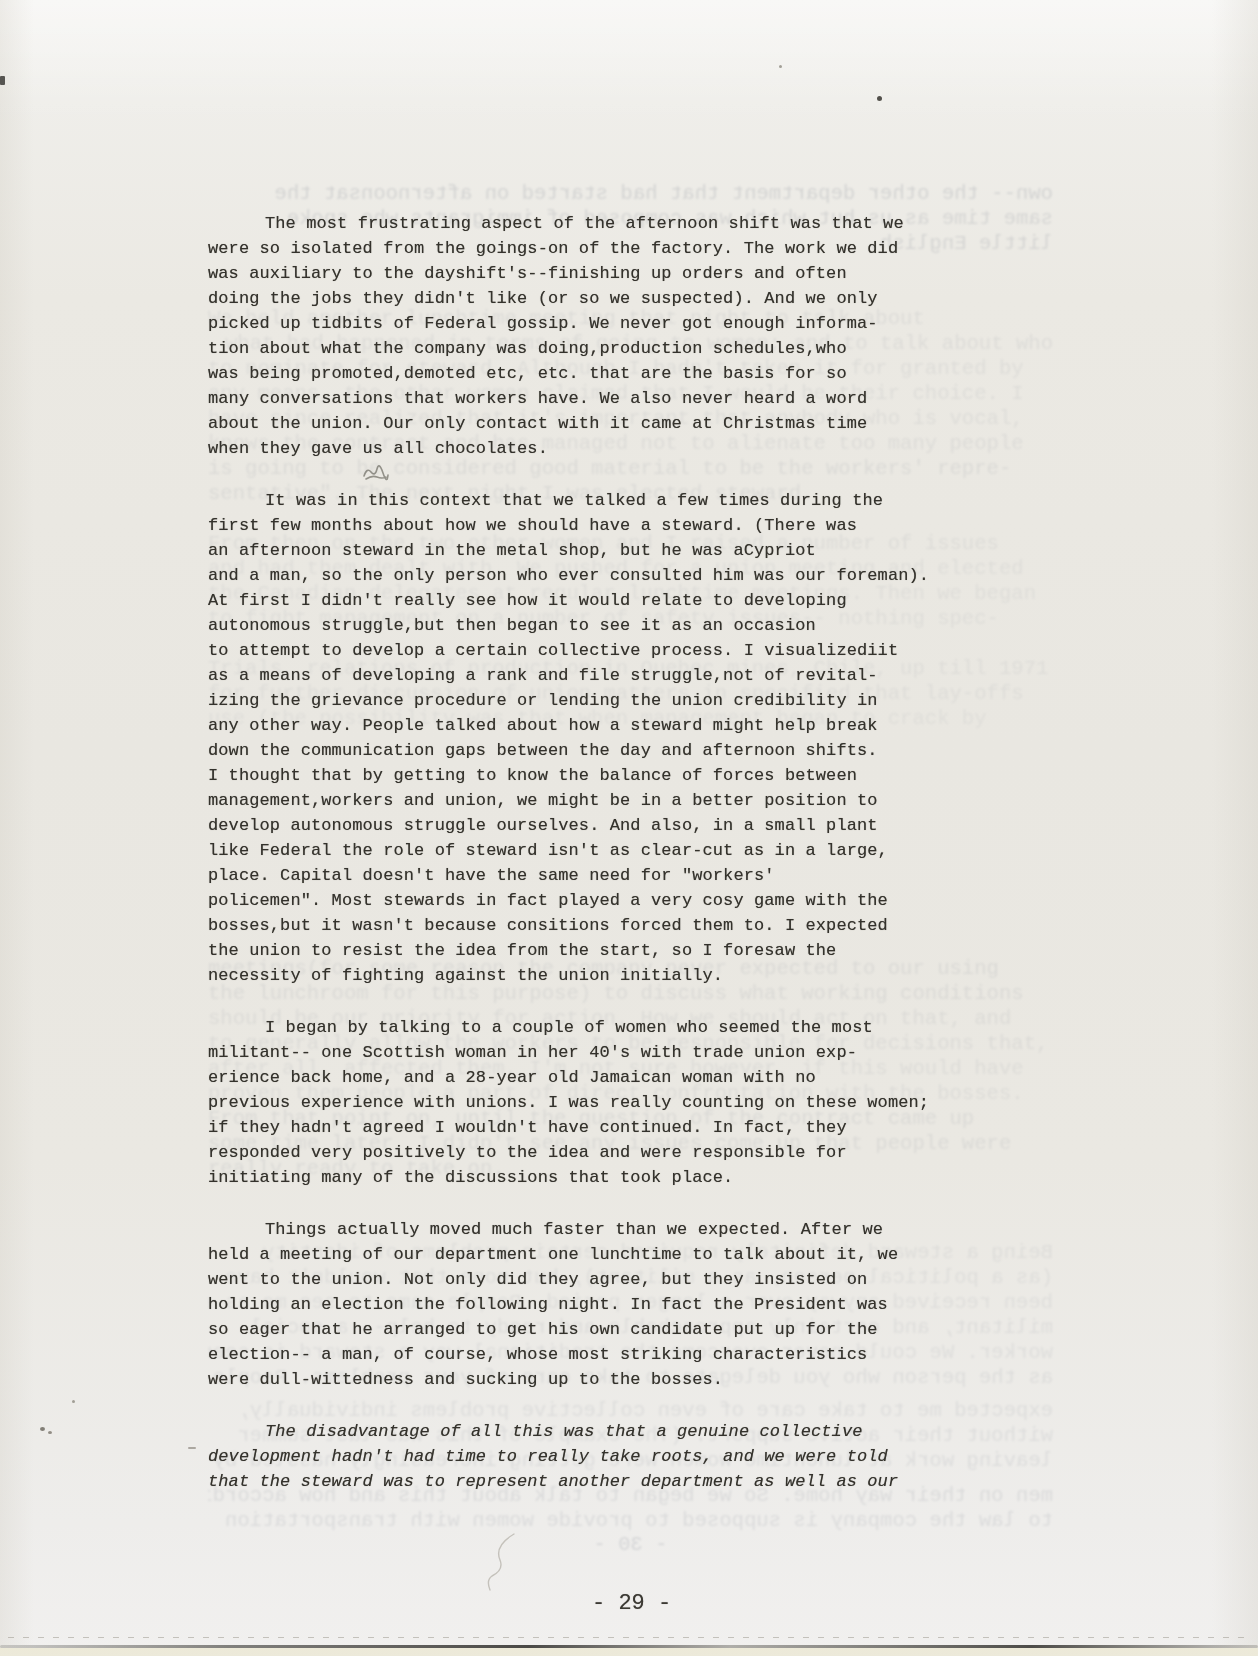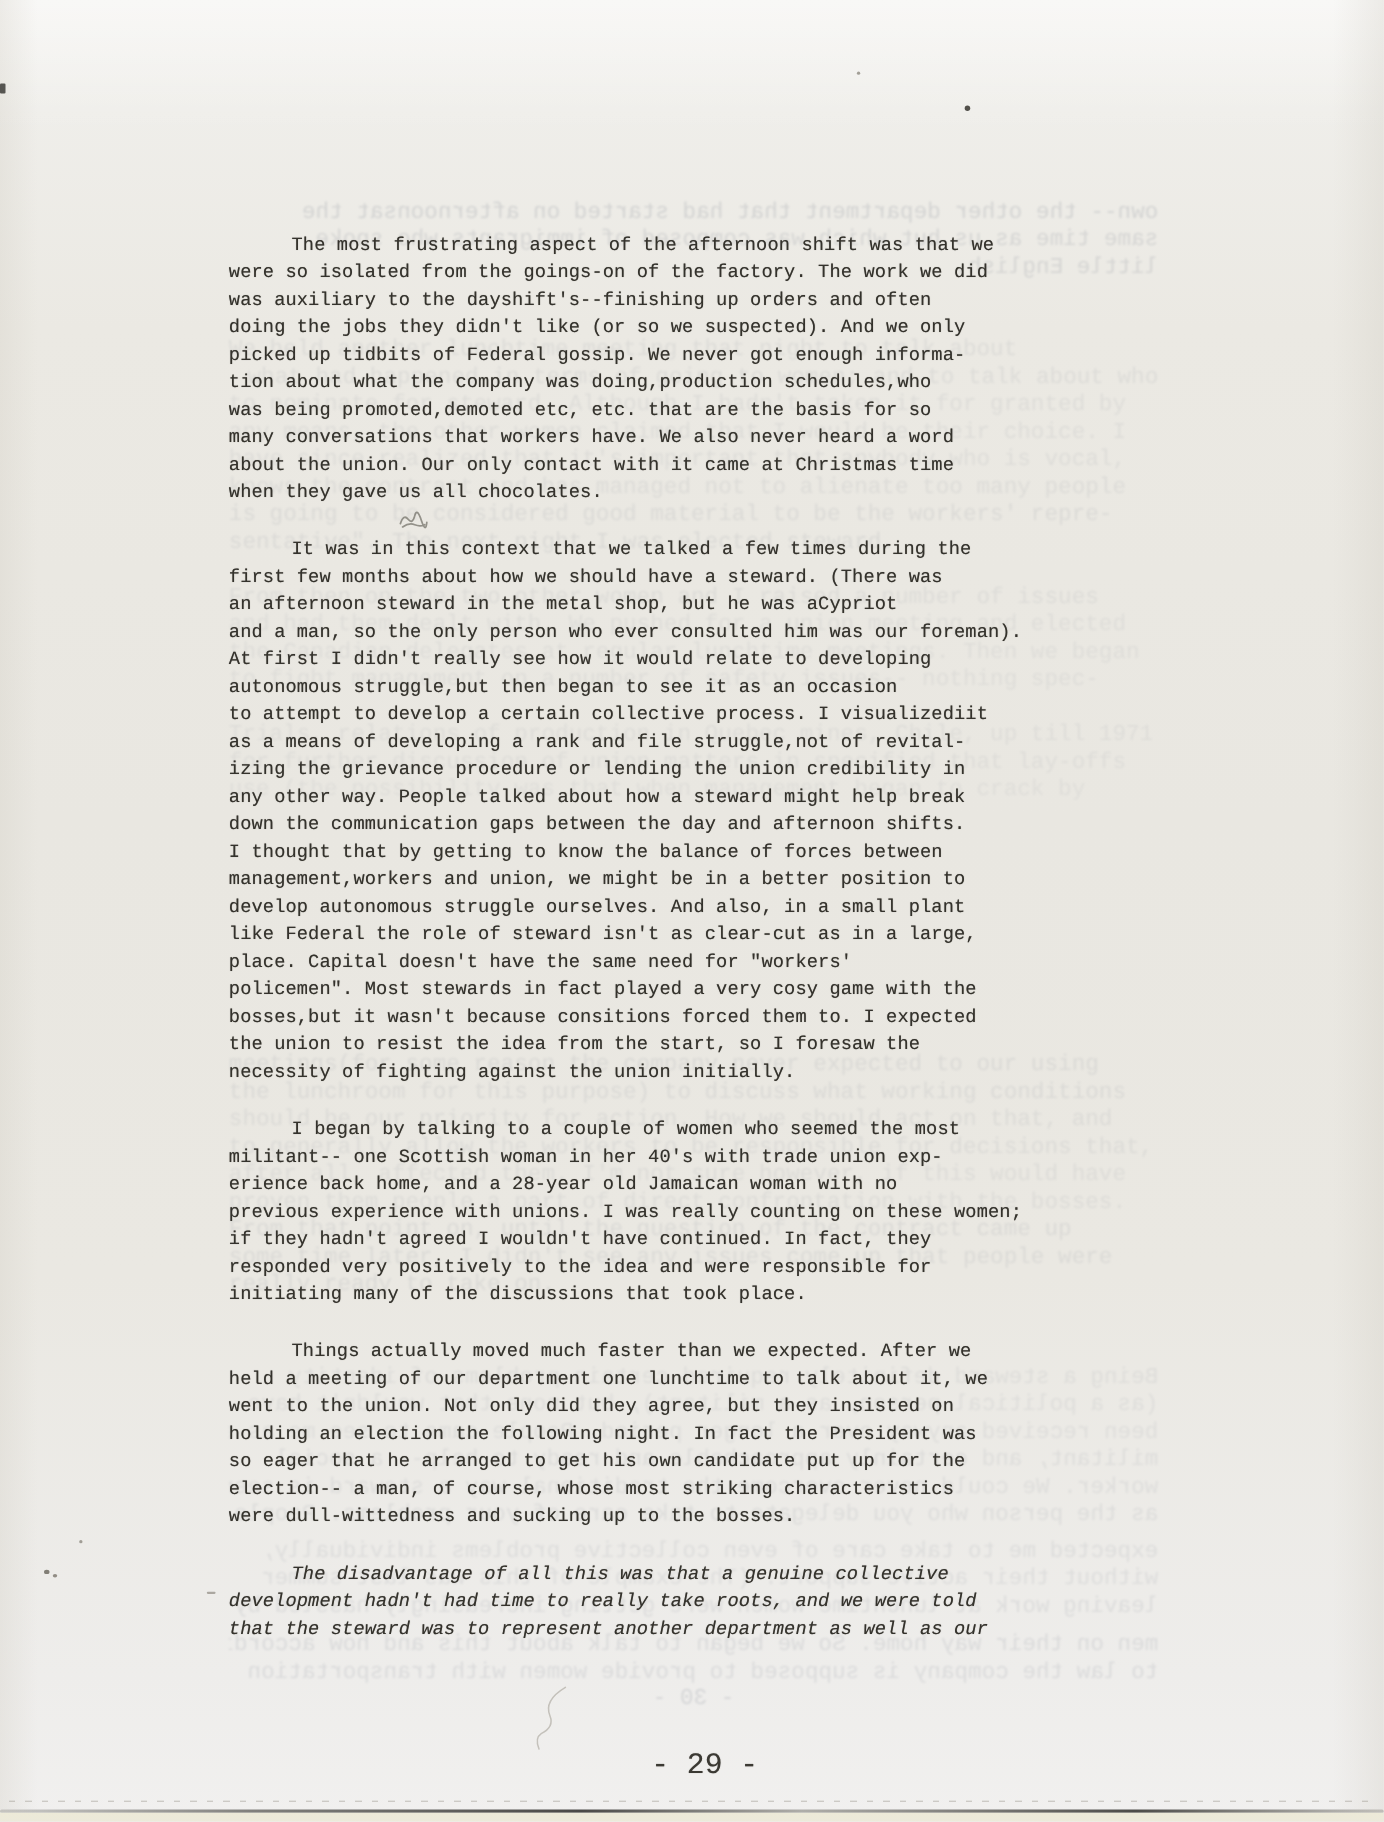--- a/index.html
+++ b/index.html
@@ -35,21 +35,21 @@
     text-shadow: 0 0 0.7px rgba(45,43,37,0.55);
     white-space: pre;
   }
   .para { margin: 0 0 27px 0; }
   .para:last-child { margin-bottom: 12px; font-style: italic; }
   .tline { height: 25px; }
   .tline.first { text-indent: 57px; }
 
   .page-number {
     position: absolute; left: 592px; top: 1591px;
-    font-size: 27px; color: #3b3933;
+    font-size: 22px; color: #3b3933;
     text-shadow: 0 0 0.7px rgba(45,43,37,0.5);
     white-space: pre;
   }
 
   
   .ghost-layer { position: absolute; inset: 0; pointer-events: none; }
   .ghost {
     position: absolute; left: 208px; width: 845px;
     font-size: 20.6px; line-height: 25px;
     color: #6f7684;

